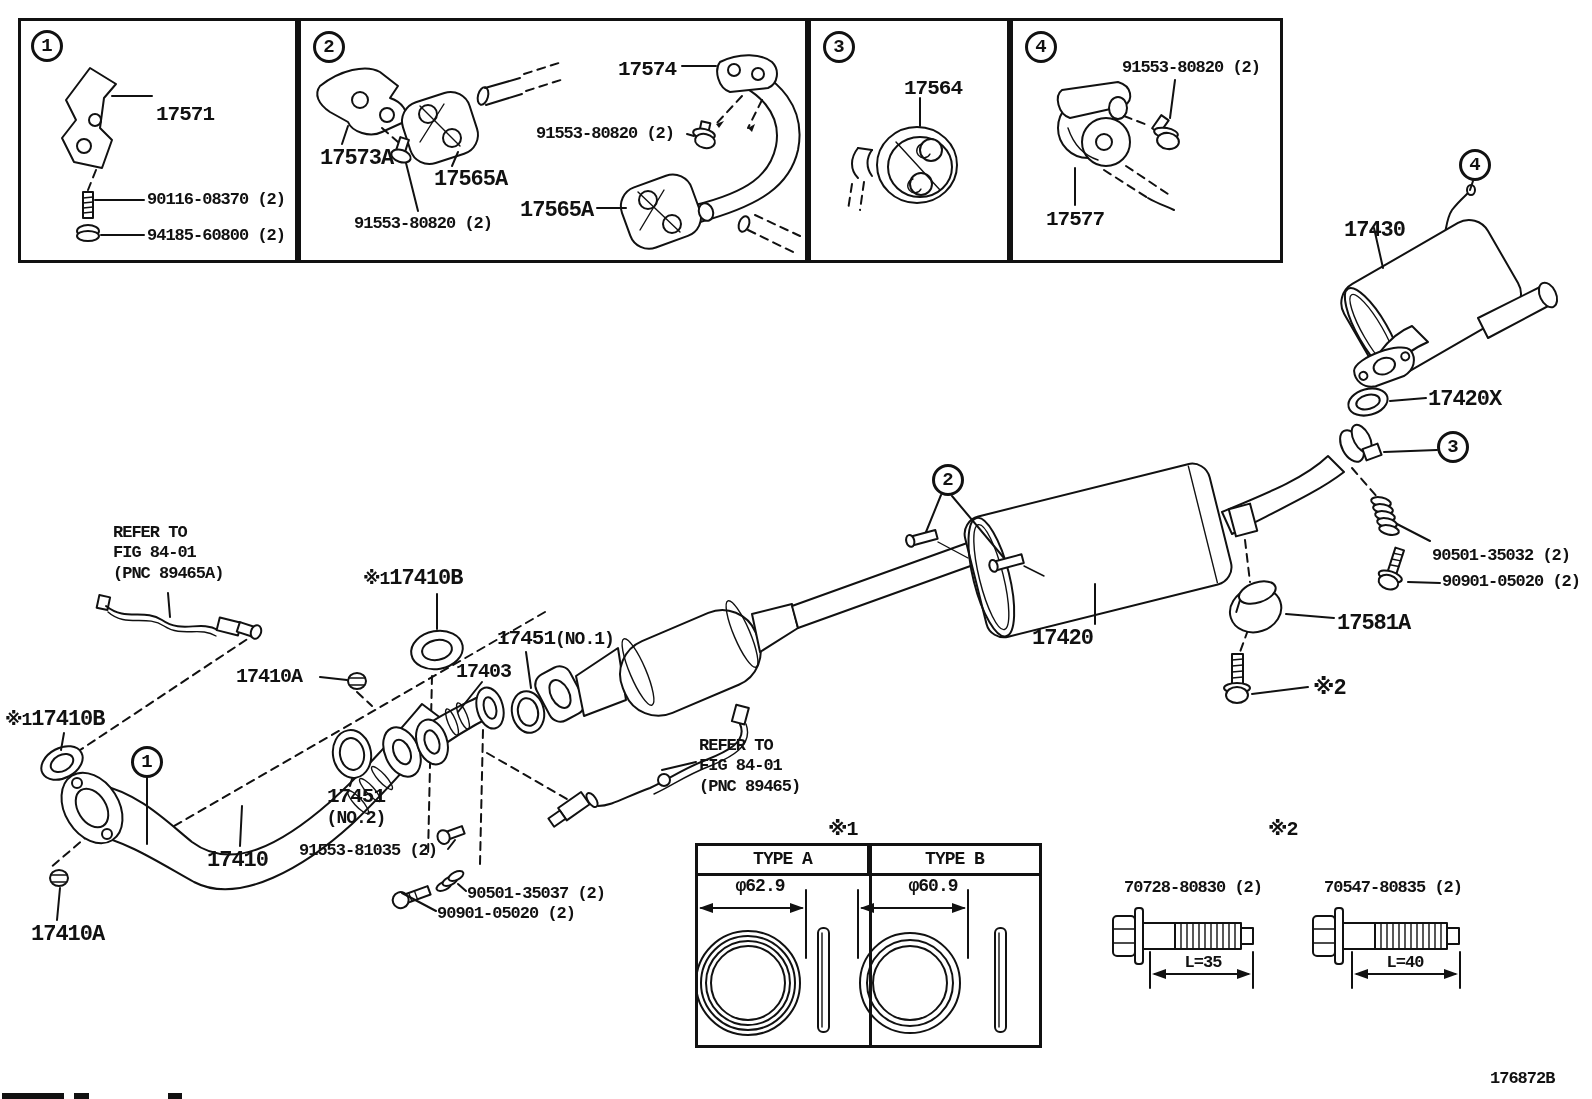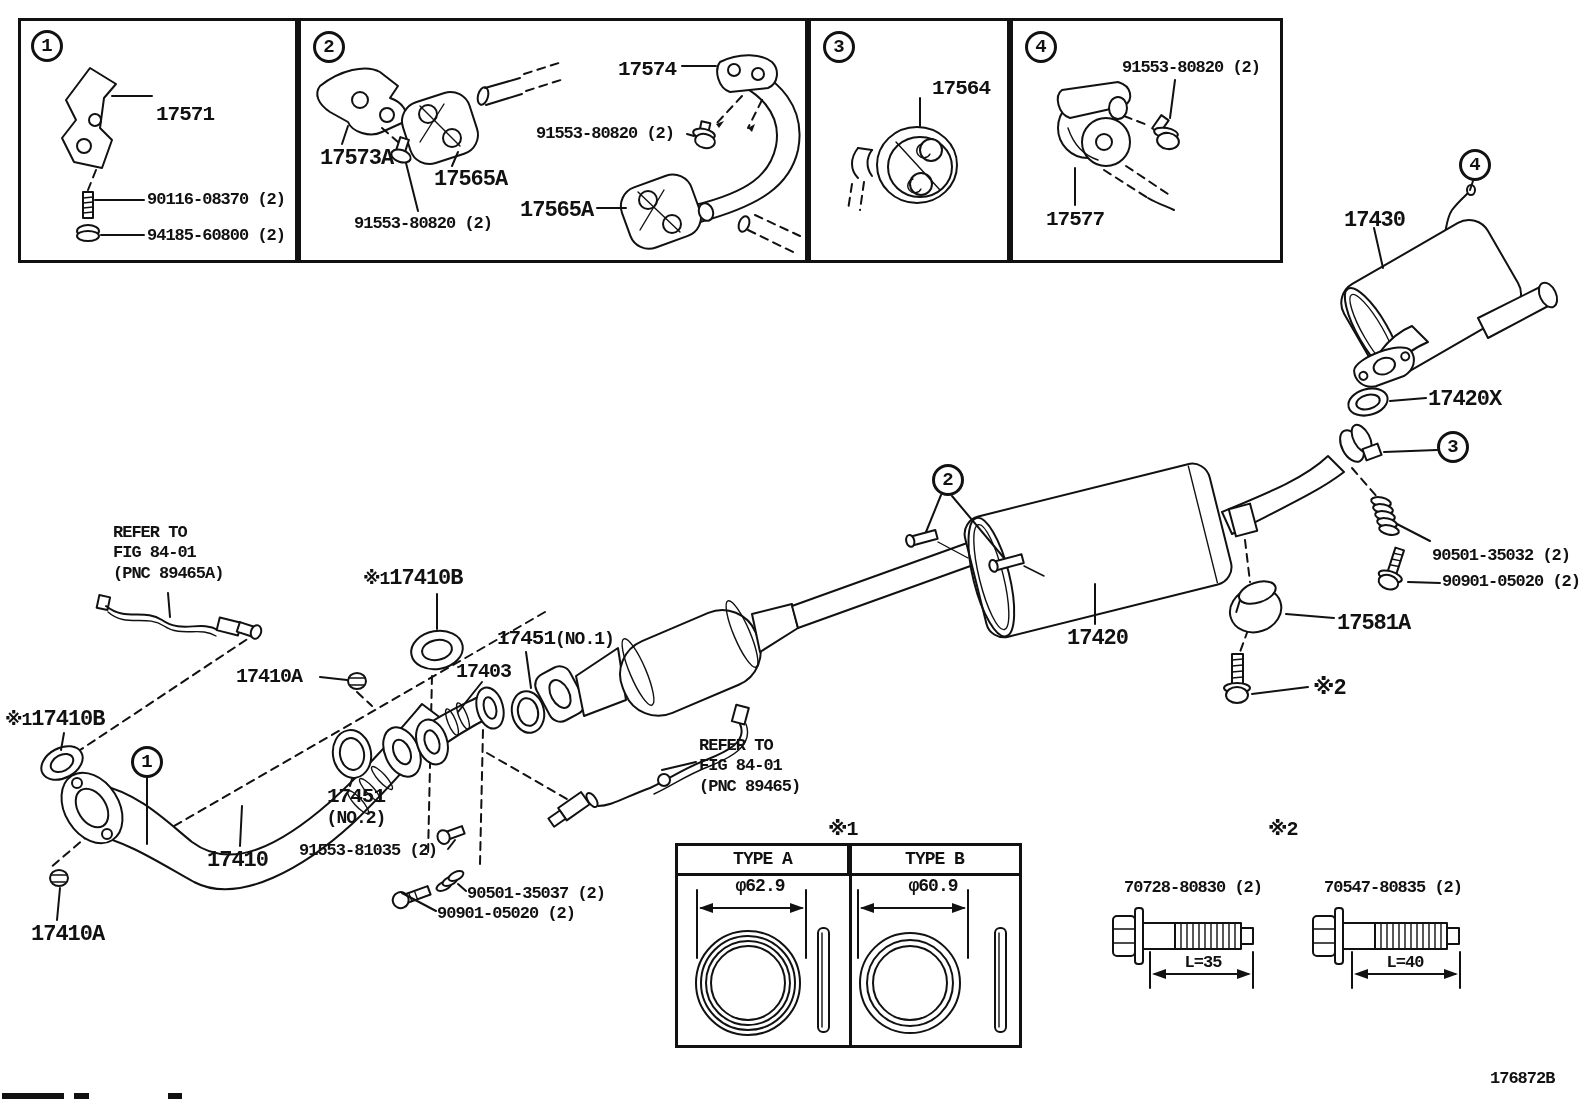--- a/index.html
+++ b/index.html
@@ -11,21 +11,21 @@
   .st .f{fill:#fff;}
   .st .k{fill:#111;stroke:none;}
   .st .d{stroke-dasharray:8 6;}
   .st .w1{stroke-width:1.4;}
   .lbl{position:absolute;font-weight:bold;white-space:pre;letter-spacing:-1px;line-height:1.2;}.s17{font-size:17px}.s18{font-size:18px}.s19{font-size:22px}
   .s20{font-size:20px}.s21{font-size:21px}.s22{font-size:22px}
   .callout{position:absolute;width:32px;height:32px;border:3px solid #111;border-radius:50%;
            display:flex;align-items:center;justify-content:center;
            font-weight:bold;font-size:19px;background:#fff;box-sizing:border-box;}
   .inset{position:absolute;border:3px solid #111;box-sizing:border-box;}
-  .tbox{position:absolute;border:3px solid #111;box-sizing:border-box;}
+  .tbox{position:absolute;border:3px solid #111;box-sizing:border-box;margin-left:20px;}
   .thdr{display:flex;border-bottom:3px solid #111;font-weight:bold;}
   .tcell{flex:1;text-align:center;font-size:18px;letter-spacing:-1px;white-space:pre;}
   .tdiv{position:absolute;left:50%;top:0;bottom:0;border-left:3px solid #111;}
   .cc{position:absolute;text-align:center;font-weight:bold;white-space:pre;letter-spacing:-1px;}
 </style>
 </head>
 <body>
 
 <div id="stage">
 
@@ -490,41 +490,41 @@
 <div class="lbl s17" style="left:147px;top:190px">90116-08370 (2)</div>
 <div class="lbl s17" style="left:147px;top:226px">94185-60800 (2)</div>
 
 <div class="lbl s19" style="left:320px;top:146px">17573A</div>
 <div class="lbl s19" style="left:434px;top:167px">17565A</div>
 <div class="lbl s17" style="left:354px;top:214px">91553-80820 (2)</div>
 <div class="lbl s21" style="left:618px;top:57px">17574</div>
 <div class="lbl s17" style="left:536px;top:124px">91553-80820 (2)</div>
 <div class="lbl s19" style="left:520px;top:198px">17565A</div>
 
-<div class="lbl s21" style="left:932px;top:76px">17564</div>
+<div class="lbl s21" style="left:904px;top:76px">17564</div>
 
 <div class="lbl s17" style="left:1122px;top:58px">91553-80820 (2)</div>
 <div class="lbl s21" style="left:1046px;top:207px">17577</div>
 
 <div class="lbl s17" style="left:113px;top:523px"><span>REFER TO</span><br><span>FIG 84-01</span><br><span>(PNC 89465A)</span></div>
 <div class="lbl" style="left:363px;top:566px"><span class="s18">※1</span><span class="s22">17410B</span></div>
 <div class="lbl s20" style="left:236px;top:665px">17410A</div>
 <div class="lbl s20" style="left:456px;top:660px">17403</div>
 <div class="lbl" style="left:497px;top:626px"><span class="s21">17451</span><span class="s18">(NO.1)</span></div>
 <div class="lbl" style="left:5px;top:707px"><span class="s18">※1</span><span class="s22">17410B</span></div>
 <div class="cc s21" style="left:318px;top:785px;width:76px">17451</div>
 <div class="cc s18" style="left:318px;top:808px;width:76px">(NO.2)</div>
 <div class="lbl s22" style="left:207px;top:848px">17410</div>
 <div class="lbl s22" style="left:31px;top:922px">17410A</div>
 <div class="lbl s17" style="left:299px;top:841px">91553-81035 (2)</div>
 <div class="lbl s17" style="left:467px;top:884px">90501-35037 (2)</div>
 <div class="lbl s17" style="left:437px;top:904px">90901-05020 (2)</div>
 <div class="lbl s17" style="left:699px;top:736px"><span>REFER TO</span><br><span>FIG 84-01</span><br><span>(PNC 89465)</span></div>
-<div class="lbl s22" style="left:1067px;top:626px">17420</div>
-<div class="lbl s22" style="left:1344px;top:208px">17430</div>
+<div class="lbl s22" style="left:1032px;top:626px">17420</div>
+<div class="lbl s22" style="left:1344px;top:218px">17430</div>
 <div class="lbl s22" style="left:1428px;top:387px">17420X</div>
 <div class="lbl s17" style="left:1432px;top:546px">90501-35032 (2)</div>
 <div class="lbl s17" style="left:1442px;top:572px">90901-05020 (2)</div>
 <div class="lbl s22" style="left:1337px;top:611px">17581A</div>
 <div class="lbl s19" style="left:1313px;top:676px">※2</div>
 
 <div class="lbl s20" style="left:828px;top:818px">※1</div>
 <div class="tbox" style="left:675px;top:843px;width:347px;height:205px">
   <div class="thdr" style="height:27px;line-height:27px">
     <div class="tcell">TYPE A</div>

